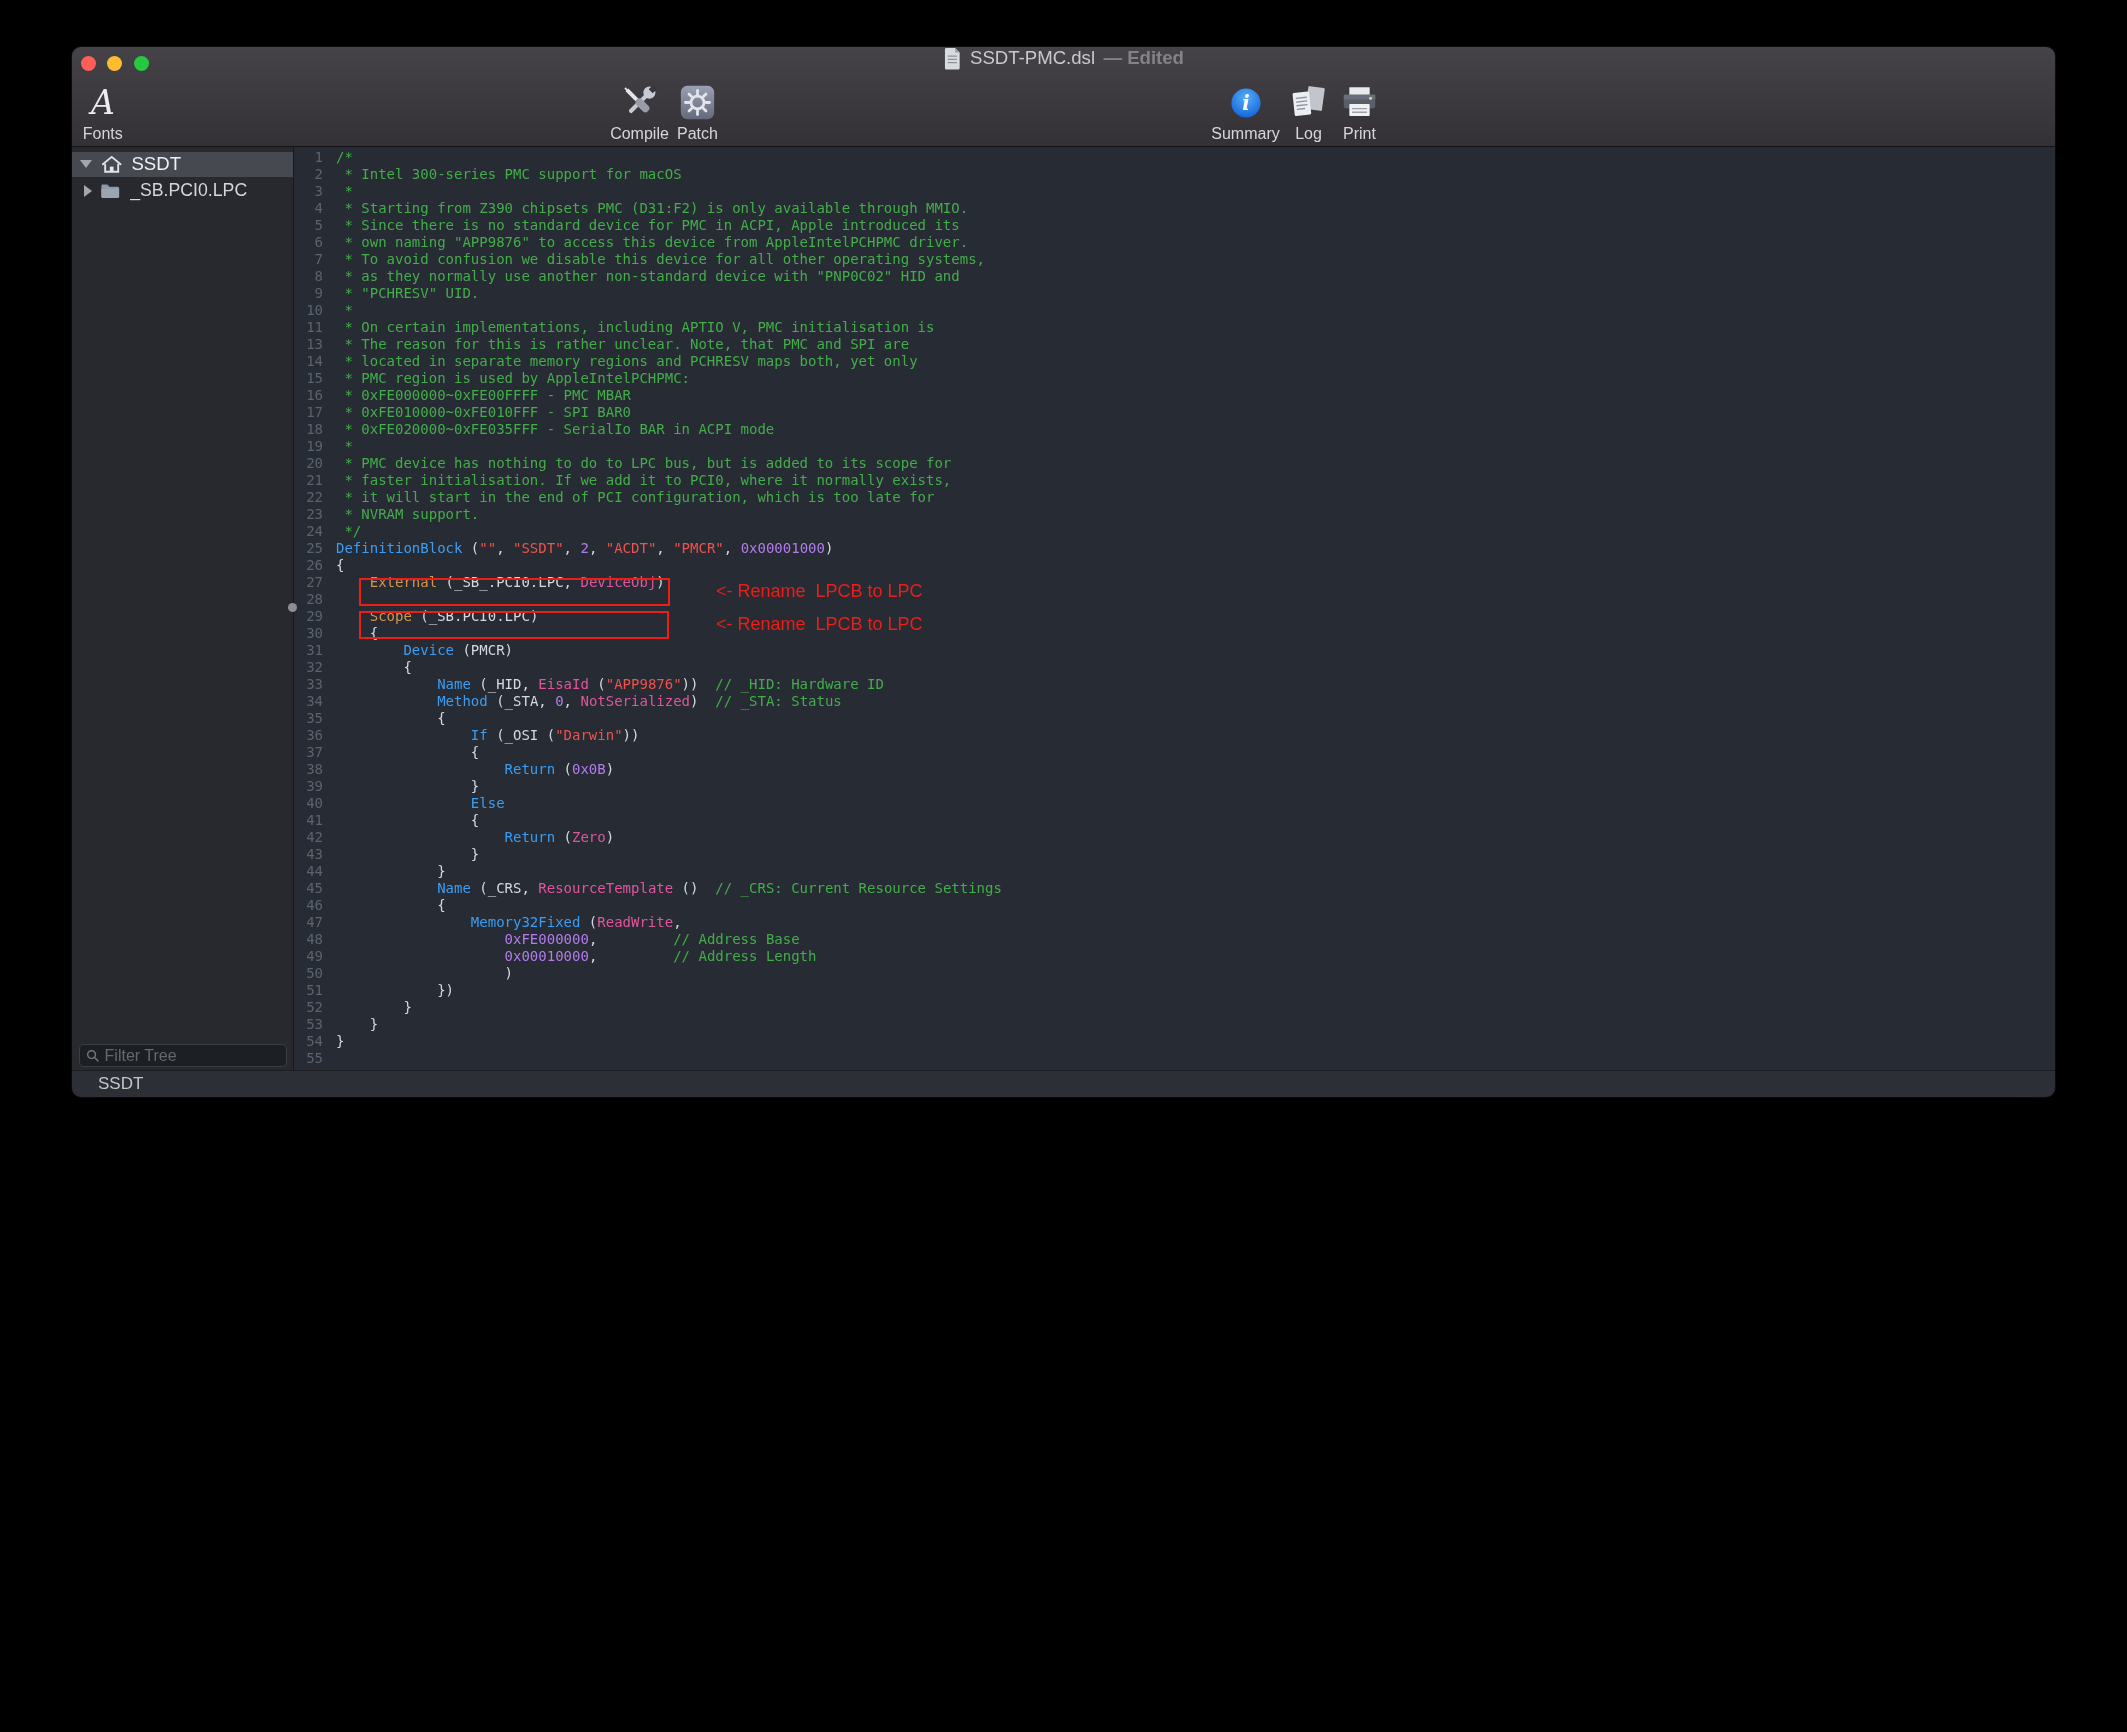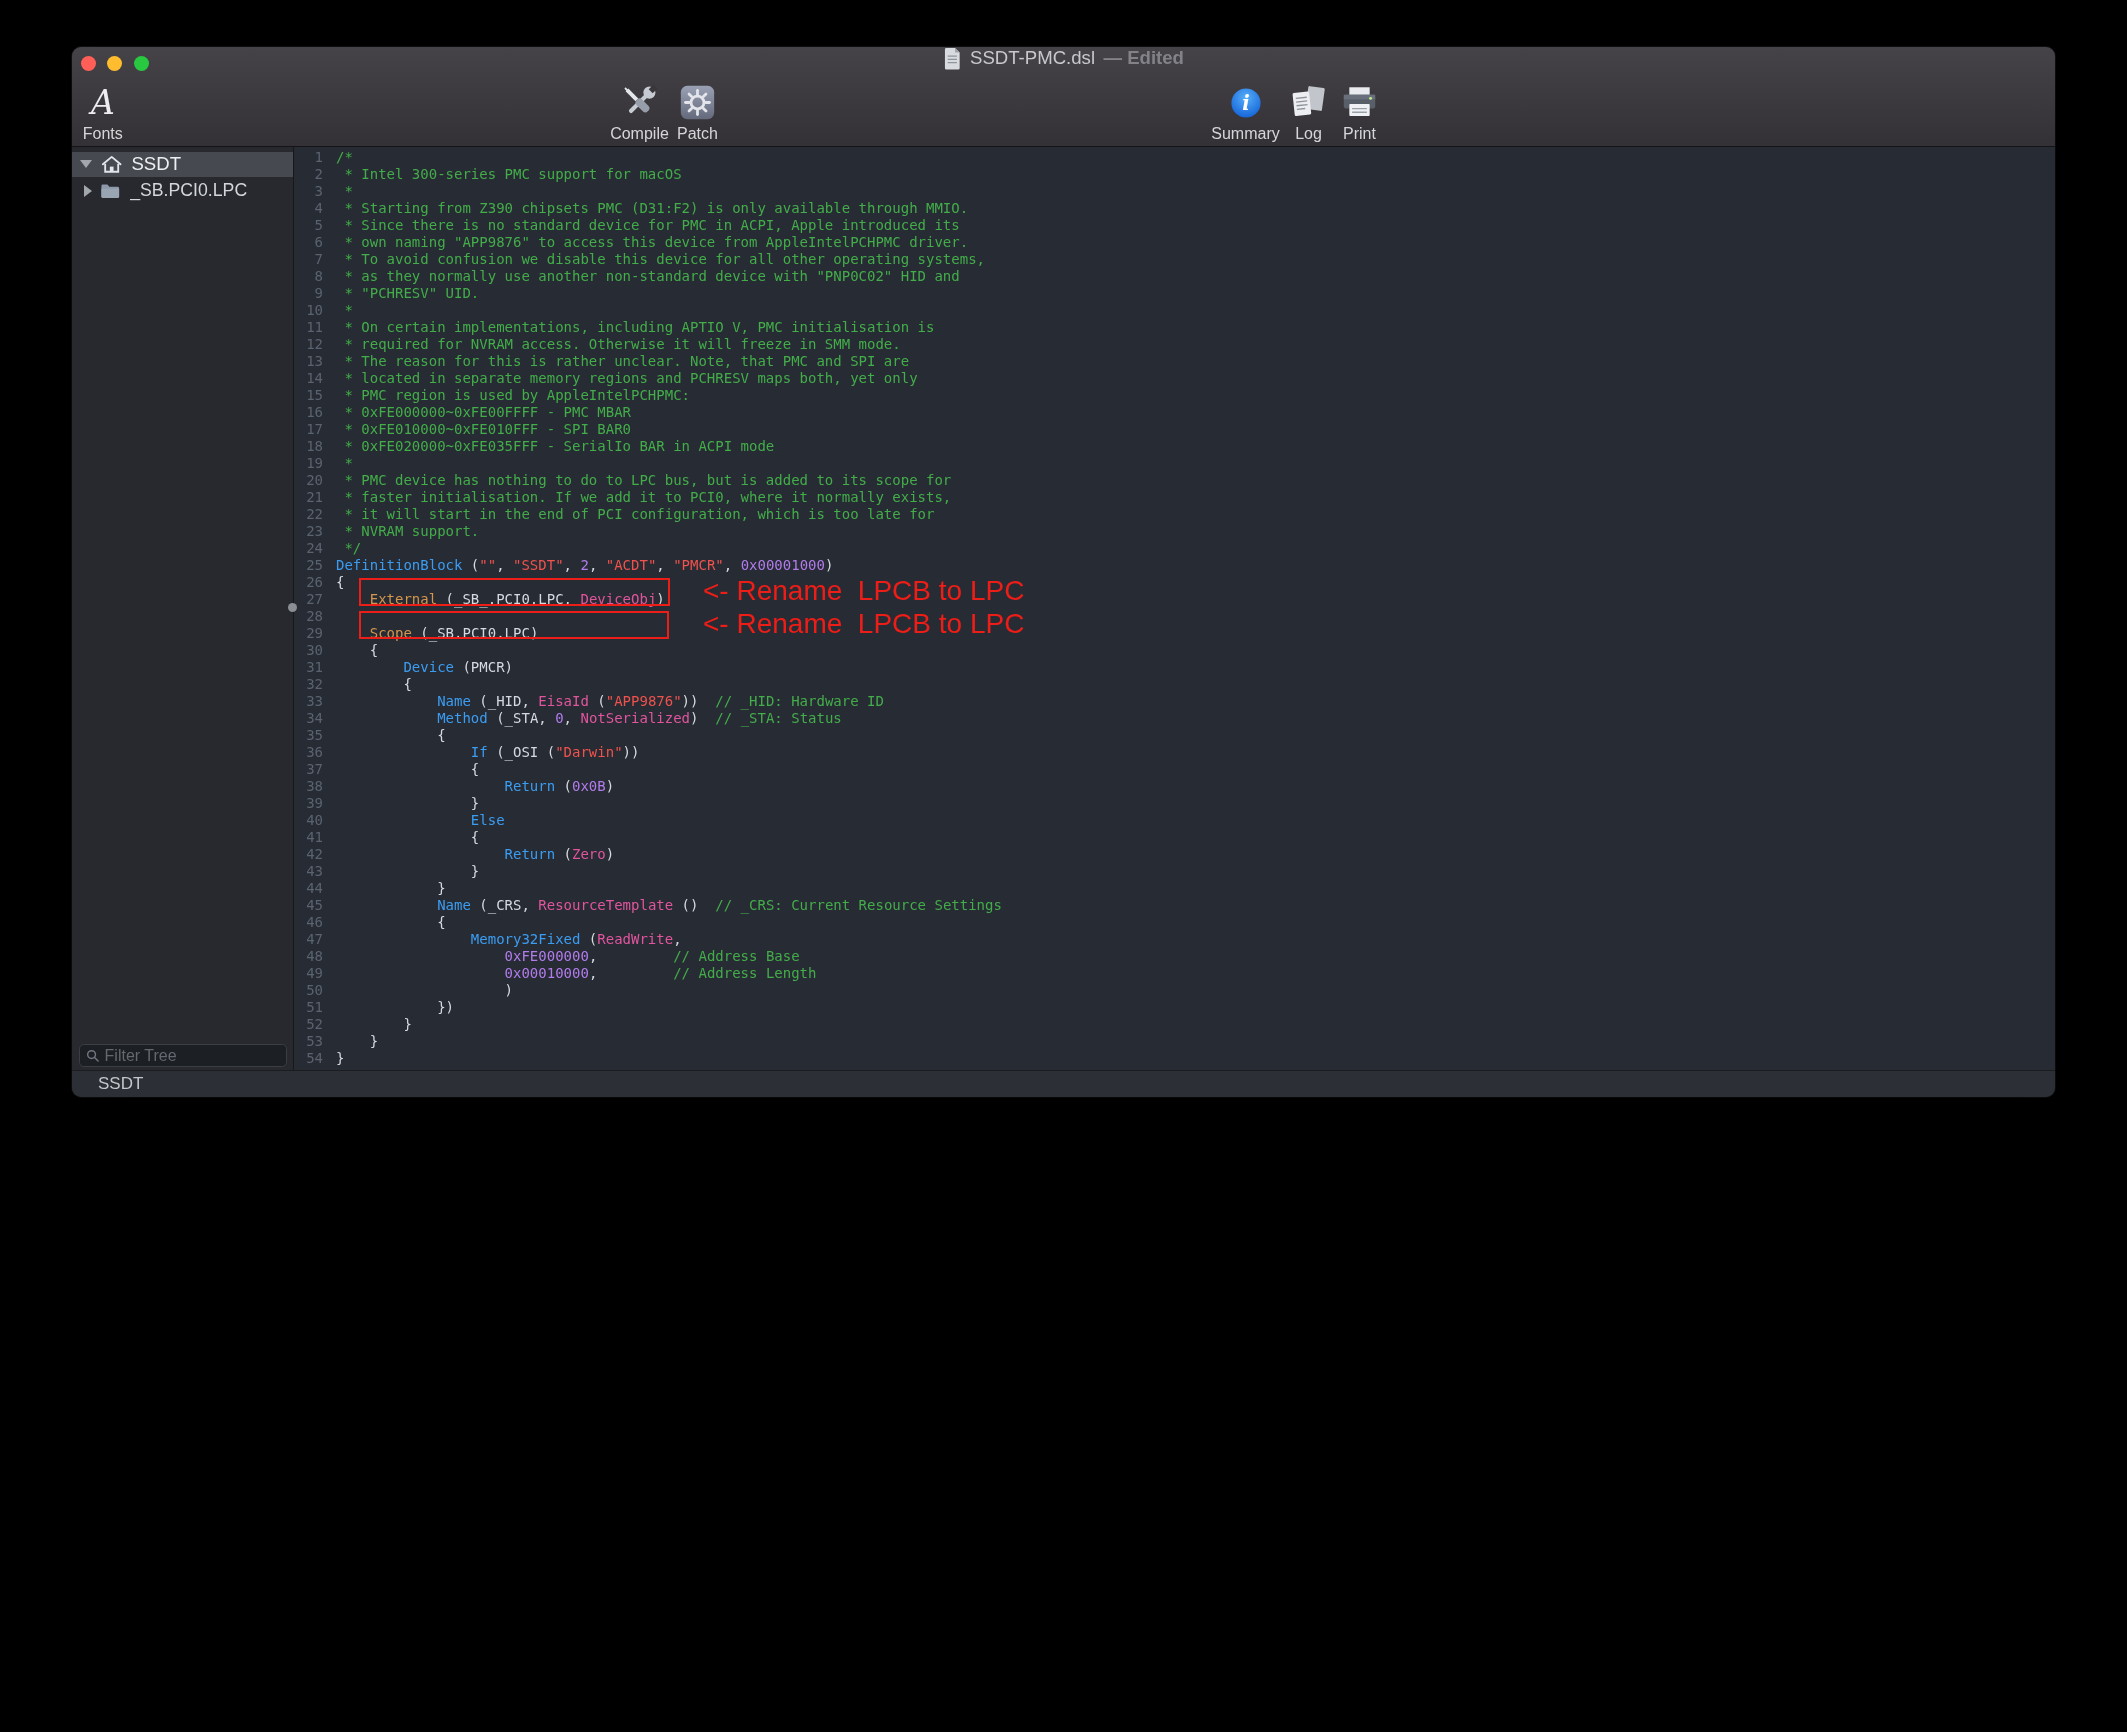--- a/index.html
+++ b/index.html
@@ -61,22 +61,22 @@
   .tk-k{color:var(--keyword)}
   .tk-o{color:var(--operator)}
   .tk-s{color:var(--string)}
   .tk-n{color:var(--number)}
   .tk-t{color:var(--constant)}
   .tk-p{color:var(--plain)}
 
   .redbox{position:absolute;border:2.8px solid var(--accent-red,#ed1d18);pointer-events:none}
   .redbox-1{left:65px;top:431px;width:311px;height:28px}
   .redbox-2{left:65px;top:464px;width:310px;height:28px}
-  .rednote{position:absolute;left:409px;color:var(--accent-red,#ed1d18);font-family:"Liberation Sans",sans-serif;
-           font-size:28px;line-height:28px;white-space:pre;pointer-events:none}
+  .rednote{position:absolute;left:422px;color:var(--accent-red,#ed1d18);font-family:"Liberation Sans",sans-serif;
+           font-size:18px;line-height:28px;white-space:pre;pointer-events:none}
   .rednote-1{top:430px}
   .rednote-2{top:463px}
 
   .gutter-dot{position:absolute;left:216px;top:456px;width:9.3px;height:9.3px;border-radius:50%;background:#8b8e94;z-index:3}
 
   
   .statusbar{position:absolute;left:0;right:0;bottom:0;height:27px;background:#2c2f35;border-top:0.9px solid #1b1d21;
              display:flex;align-items:center;padding-left:26px;font-size:17px;color:#c3c6ca}
 </style>
 </head>
@@ -252,21 +252,20 @@
             <div class="code-line"><span class="ln">2</span><span class="code"><span class="tk-c"> * Intel 300-series PMC support for macOS</span></span></div>
             <div class="code-line"><span class="ln">3</span><span class="code"><span class="tk-c"> *</span></span></div>
             <div class="code-line"><span class="ln">4</span><span class="code"><span class="tk-c"> * Starting from Z390 chipsets PMC (D31:F2) is only available through MMIO.</span></span></div>
             <div class="code-line"><span class="ln">5</span><span class="code"><span class="tk-c"> * Since there is no standard device for PMC in ACPI, Apple introduced its</span></span></div>
             <div class="code-line"><span class="ln">6</span><span class="code"><span class="tk-c"> * own naming "APP9876" to access this device from AppleIntelPCHPMC driver.</span></span></div>
             <div class="code-line"><span class="ln">7</span><span class="code"><span class="tk-c"> * To avoid confusion we disable this device for all other operating systems,</span></span></div>
             <div class="code-line"><span class="ln">8</span><span class="code"><span class="tk-c"> * as they normally use another non-standard device with "PNP0C02" HID and</span></span></div>
             <div class="code-line"><span class="ln">9</span><span class="code"><span class="tk-c"> * "PCHRESV" UID.</span></span></div>
             <div class="code-line"><span class="ln">10</span><span class="code"><span class="tk-c"> *</span></span></div>
             <div class="code-line"><span class="ln">11</span><span class="code"><span class="tk-c"> * On certain implementations, including APTIO V, PMC initialisation is</span></span></div>
-            <div class="code-line"><span class="ln">12</span><span class="code"><span class="tk-c"> * required for NVRAM access. Otherwise it will freeze in SMM mode.</span></span></div>
             <div class="code-line"><span class="ln">13</span><span class="code"><span class="tk-c"> * The reason for this is rather unclear. Note, that PMC and SPI are</span></span></div>
             <div class="code-line"><span class="ln">14</span><span class="code"><span class="tk-c"> * located in separate memory regions and PCHRESV maps both, yet only</span></span></div>
             <div class="code-line"><span class="ln">15</span><span class="code"><span class="tk-c"> * PMC region is used by AppleIntelPCHPMC:</span></span></div>
             <div class="code-line"><span class="ln">16</span><span class="code"><span class="tk-c"> * 0xFE000000~0xFE00FFFF - PMC MBAR</span></span></div>
             <div class="code-line"><span class="ln">17</span><span class="code"><span class="tk-c"> * 0xFE010000~0xFE010FFF - SPI BAR0</span></span></div>
             <div class="code-line"><span class="ln">18</span><span class="code"><span class="tk-c"> * 0xFE020000~0xFE035FFF - SerialIo BAR in ACPI mode</span></span></div>
             <div class="code-line"><span class="ln">19</span><span class="code"><span class="tk-c"> *</span></span></div>
             <div class="code-line"><span class="ln">20</span><span class="code"><span class="tk-c"> * PMC device has nothing to do to LPC bus, but is added to its scope for</span></span></div>
             <div class="code-line"><span class="ln">21</span><span class="code"><span class="tk-c"> * faster initialisation. If we add it to PCI0, where it normally exists,</span></span></div>
             <div class="code-line"><span class="ln">22</span><span class="code"><span class="tk-c"> * it will start in the end of PCI configuration, which is too late for</span></span></div>

